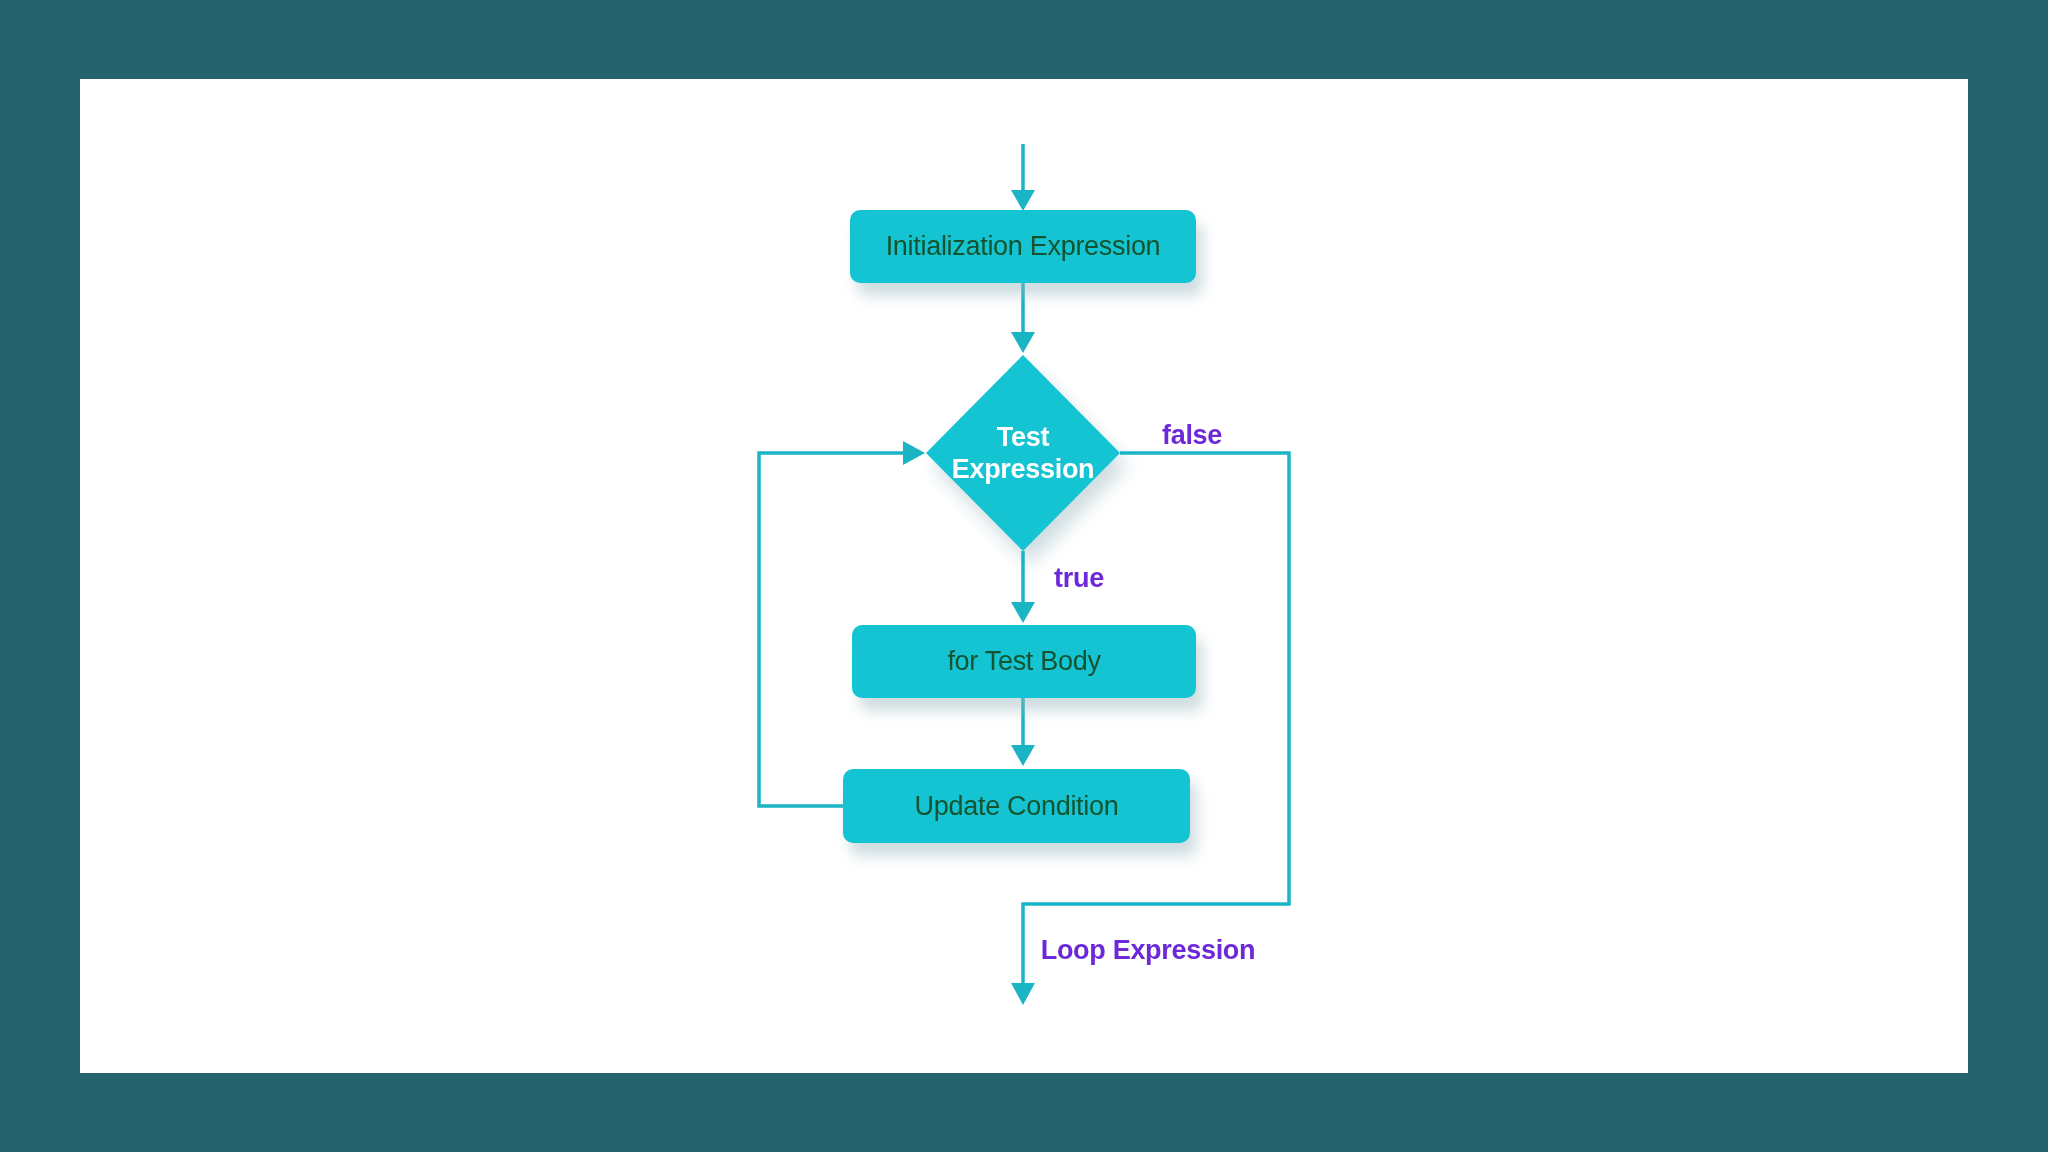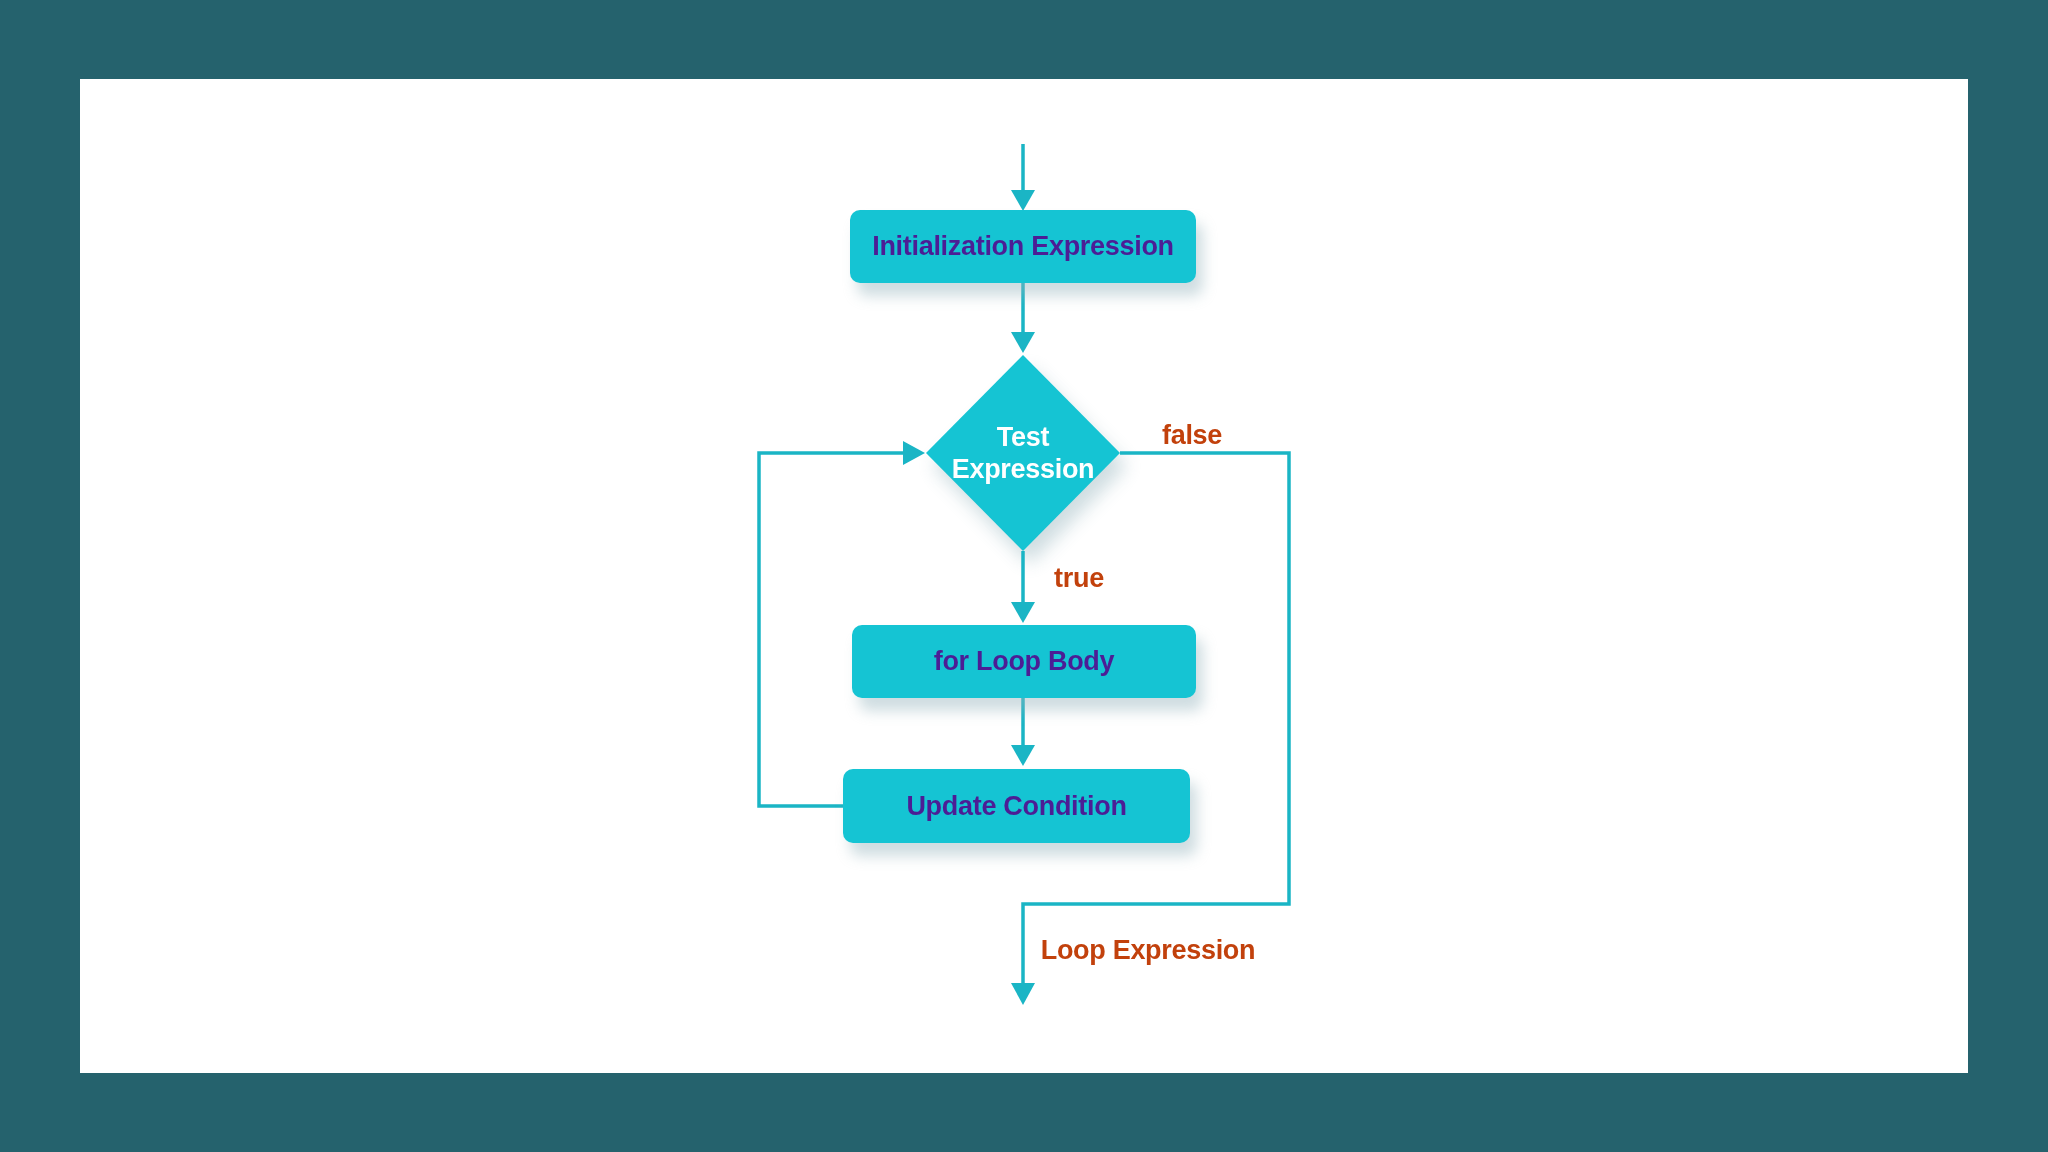--- a/index.html
+++ b/index.html
@@ -27,22 +27,22 @@
   .connector-layer polygon.diamond {
     fill: #15c4d3;
     filter: drop-shadow(7px 13px 9px rgba(148,180,188,0.45));
   }
 
   .node {
     position: absolute;
     background: #15c4d3;
     border-radius: 10px;
     display: flex; align-items: center; justify-content: center;
-    color: #4c1d95;
-    font-weight: bold;
+    color: #14532d;
+    font-weight: normal;
     font-size: 27px;
     letter-spacing: -0.3px;
     text-align: center;
     box-shadow: 7px 13px 14px rgba(148,180,188,0.45);
   }
   .node-init   { left: 770px; top: 131px; width: 346px; height: 73px; }
   .node-body   { left: 772px; top: 546px; width: 344px; height: 73px; }
   .node-update { left: 763px; top: 690px; width: 347px; height: 74px; }
 
   .diamond-label {
@@ -54,21 +54,21 @@
     font-weight: bold;
     font-size: 27px;
     line-height: 32px;
     letter-spacing: -0.3px;
     text-align: center;
   }
 
   .edge-label {
     position: absolute;
     transform: translate(-50%, -50%);
-    color: #c2410c;
+    color: #6d28d9;
     font-weight: bold;
     font-size: 27px;
     letter-spacing: -0.3px;
     white-space: nowrap;
   }
   .label-false      { left: 1112px; top: 356px; }
   .label-true       { left: 999px;  top: 499px; text-align: center; }
   .label-terminates { left: 1068px; top: 871px; }
 </style>
 </head>
@@ -99,21 +99,21 @@
     <polygon class="head" points="931,904 955,904 943,926"></polygon>
   </svg>
 
   <div class="node node-init">
     <span>Initialization Expression</span>
   </div>
 
   <div class="diamond-label">Test Expression</div>
 
   <div class="node node-body">
-    <span>for Loop Body</span>
+    <span>for Test Body</span>
   </div>
 
   <div class="node node-update">
     <span>Update Condition</span>
   </div>
 
   <div class="edge-label label-false">false</div>
   <div class="edge-label label-true">true</div>
   <div class="edge-label label-terminates">Loop Expression</div>
 

